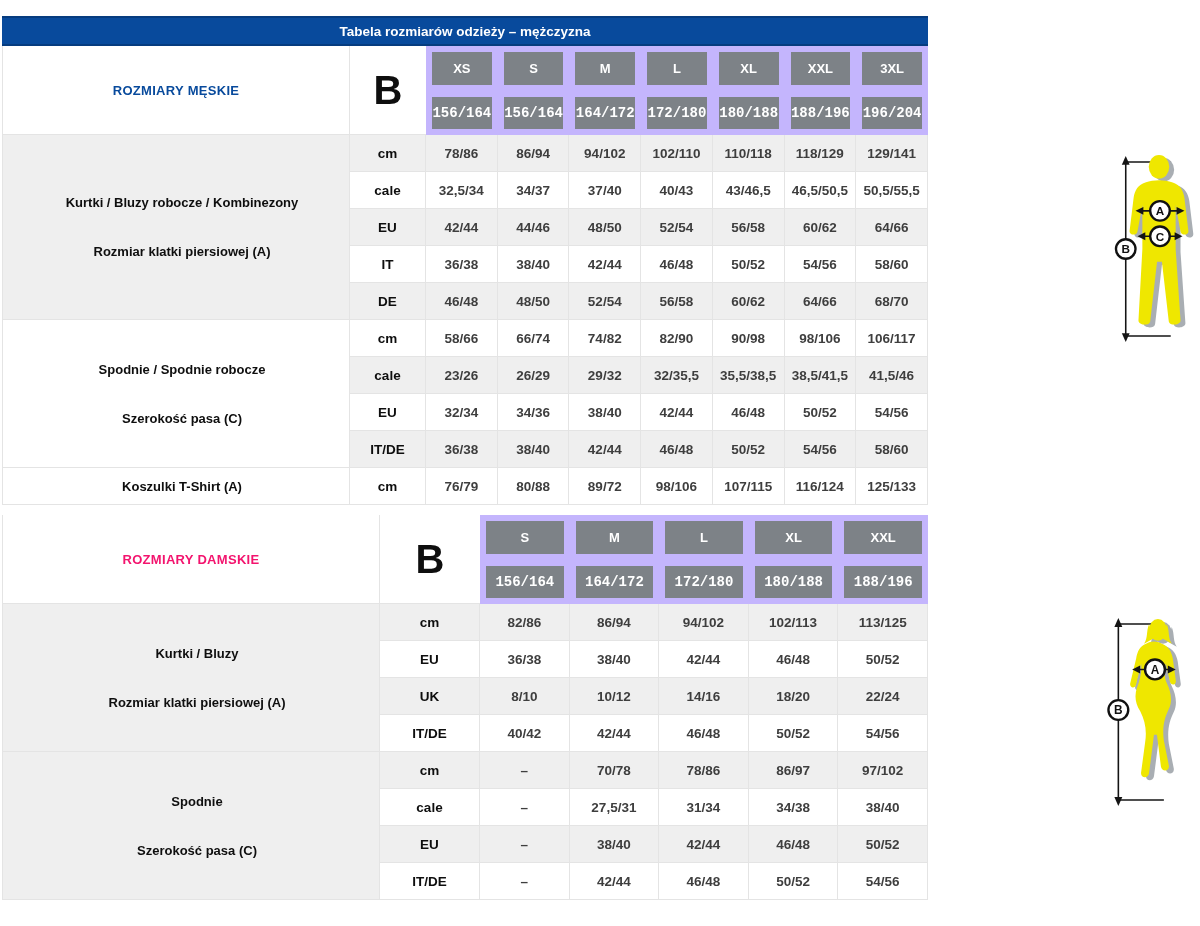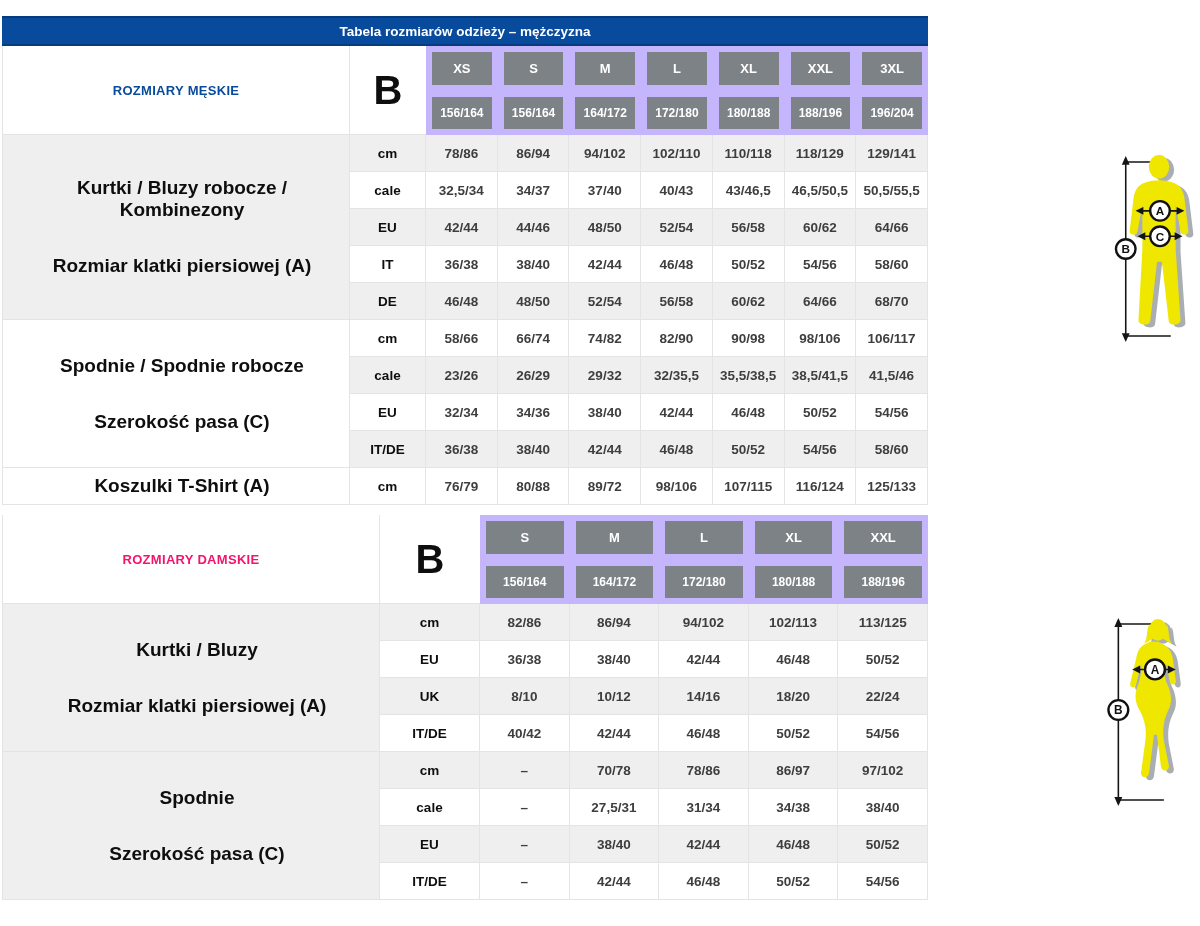--- a/index.html
+++ b/index.html
@@ -9,30 +9,30 @@
   .chart.men{top:16px;}
   .chart.women{top:515px;}
   .title-bar{height:30px;display:flex;align-items:center;justify-content:center;
              color:#fff;font-weight:bold;font-size:13.5px;
              box-shadow:inset 0 2px 0 rgba(0,0,0,.18), inset 0 -2px 0 rgba(0,0,0,.18);}
   table{width:100%;border-collapse:separate;border-spacing:0;table-layout:fixed;
         border-left:1px solid #e4e4e4;}
   th,td{text-align:center;vertical-align:middle;padding:0;}
   th.size{background:#7d8287;color:#fff;font-weight:bold;border:6px solid #c4b5fd;}
   th.name{height:33px;font-size:13px;}
-  th.hgt{height:32px;font-size:12px;}
+  th.hgt{height:32px;font-size:14px;font-family:Liberation Mono, monospace;}
   th.corner{background:#fff;font-size:13px;font-weight:bold;letter-spacing:.3px;
             border-right:1px solid #e4e4e4;border-bottom:1px solid #e4e4e4;margin-top:16px;}
   th.bcol{background:#fff;color:#0e0e0e;font-size:40px;font-weight:bold;
           border-bottom:1px solid #e4e4e4;}
   tbody td{height:36px;font-size:13.5px;font-weight:bold;color:#3e3e3e;background:#fff;
            border-right:1px solid #e4e4e4;border-bottom:1px solid #e4e4e4;}
   tbody td.shade{background:#efefef;}
   tbody td.unit{color:#0e0e0e;}
-  tbody td.seclabel{color:#0e0e0e;font-size:19px;padding-left:12px;}
+  tbody td.seclabel{color:#0e0e0e;font-size:13px;padding-left:12px;}
   .seclabel .l2{margin-top:34px;}
   .diagram{position:absolute;}
   .diagram.male{left:1114px;top:154px;}
   .diagram.female{left:1106px;top:616px;}
   .mline{stroke:#141414;stroke-width:1.6;fill:none;}
   .mhead{fill:#141414;}
   .badge{fill:#fff;stroke:#111;stroke-width:2.4;}
   .badge-letter{font-family:"Liberation Sans",sans-serif;font-size:12px;font-weight:bold;
                 fill:#111;text-anchor:middle;}
 </style>

